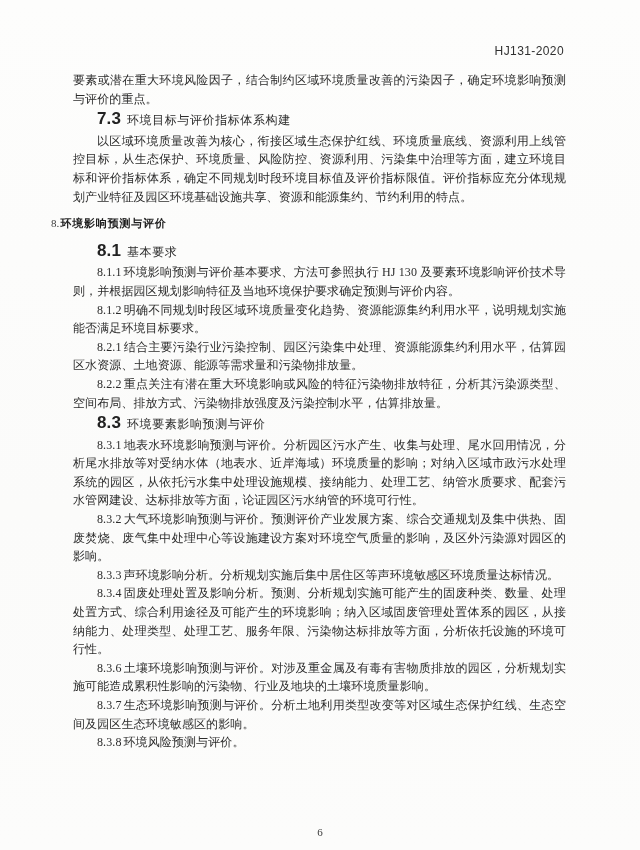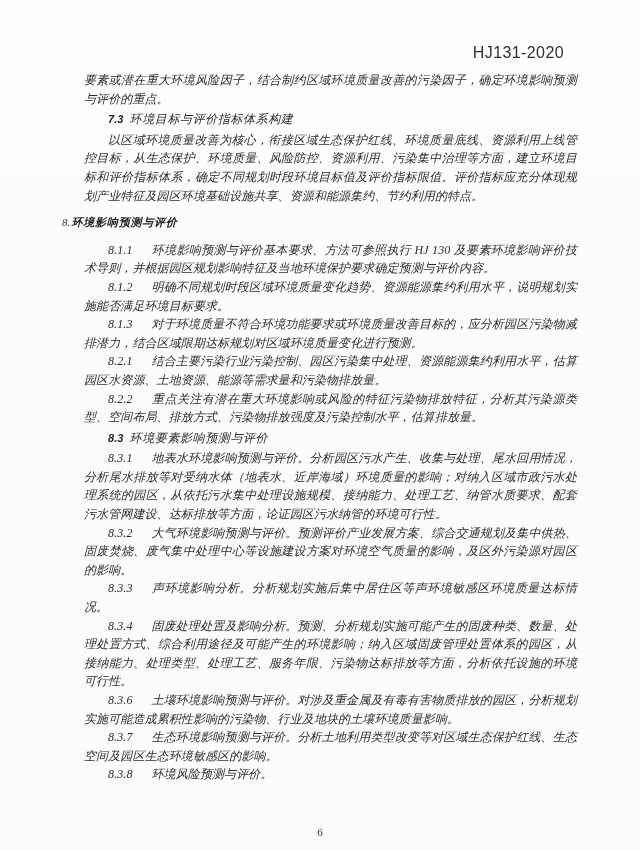--- a/index.html
+++ b/index.html
@@ -14,47 +14,46 @@
   }
   .page {
     position: absolute;
     inset: 0;
     background: linear-gradient(180deg, #fdfdfc 0%, #fbfbfa 60%, #fcfcfb 100%);
   }
   .doc-header {
     position: absolute;
     top: 44px; right: 76px;
     font-family: "Liberation Sans", "DejaVu Sans", sans-serif;
-    font-size: 16px;
+    font-size: 12px;
     letter-spacing: 0.4px;
     color: #303030;
   }
   .doc-body {
     position: absolute;
-    top: 71px; left: 84px;
+    top: 71px; left: 73px;
     width: 493px;
     font-size: 12px;
     line-height: 18.6px;
     text-align: justify;
     text-justify: inter-ideograph;
     letter-spacing: 0.1px;
-    font-style: italic;
   }
   .block { margin: 0; }
   .para { text-indent: 2em; }
   .para_cont { text-indent: 0; }
-  .para .num { margin-right: 19px; }
+  .para .num { margin-right: 2px; }
   .h2 {
     text-indent: 2em;
     margin: 2px 0 2px 0;
   }
   .h2 .num {
     font-family: "Liberation Sans", "DejaVu Sans", sans-serif;
     font-weight: 700;
-    font-size: 11px;
+    font-size: 17px;
     margin-right: 6px;
     color: #222;
   }
   .h2 .txt { letter-spacing: 0.6px; margin-top: 20px; }
   .h1 {
     margin: 8px 0 9px -22px;
     text-indent: 0;
   }
   .h1 .num {
     font-size: 11px;
@@ -81,23 +80,23 @@
 <body style="background: rgb(252, 252, 251); color: rgb(43, 43, 43);">
 
 <div class="page">
   <div class="doc-header">HJ131-2020</div>
 
   <div class="doc-body">
       <div class="block para_cont"><span class="txt">要素或潜在重大环境风险因子，结合制约区域环境质量改善的污染因子，确定环境影响预测与评价的重点。</span></div>
       <div class="block h2"><span class="num">7.3</span><span class="txt">环境目标与评价指标体系构建</span></div>
       <div class="block para"><span class="txt">以区域环境质量改善为核心，衔接区域生态保护红线、环境质量底线、资源利用上线管控目标，从生态保护、环境质量、风险防控、资源利用、污染集中治理等方面，建立环境目标和评价指标体系，确定不同规划时段环境目标值及评价指标限值。评价指标应充分体现规划产业特征及园区环境基础设施共享、资源和能源集约、节约利用的特点。</span></div>
       <div class="block h1"><span class="num">8.</span><span class="txt">环境影响预测与评价</span></div>
+      <div class="block h2"><span class="num">8.1</span><span class="txt">基本要求</span></div>
       <div class="block para"><span class="num">8.1.1</span><span class="txt">环境影响预测与评价基本要求、方法可参照执行 HJ 130 及要素环境影响评价技术导则，并根据园区规划影响特征及当地环境保护要求确定预测与评价内容。</span></div>
       <div class="block para"><span class="num">8.1.2</span><span class="txt">明确不同规划时段区域环境质量变化趋势、资源能源集约利用水平，说明规划实施能否满足环境目标要求。</span></div>
-      <div class="block para"><span class="num">8.1.3</span><span class="txt">对于环境质量不符合环境功能要求或环境质量改善目标的，应分析园区污染物减排潜力，结合区域限期达标规划对区域环境质量变化进行预测。</span></div>
       <div class="block para"><span class="num">8.2.1</span><span class="txt">结合主要污染行业污染控制、园区污染集中处理、资源能源集约利用水平，估算园区水资源、土地资源、能源等需求量和污染物排放量。</span></div>
       <div class="block para"><span class="num">8.2.2</span><span class="txt">重点关注有潜在重大环境影响或风险的特征污染物排放特征，分析其污染源类型、空间布局、排放方式、污染物排放强度及污染控制水平，估算排放量。</span></div>
       <div class="block h2"><span class="num">8.3</span><span class="txt">环境要素影响预测与评价</span></div>
       <div class="block para"><span class="num">8.3.1</span><span class="txt">地表水环境影响预测与评价。分析园区污水产生、收集与处理、尾水回用情况，分析尾水排放等对受纳水体（地表水、近岸海域）环境质量的影响；对纳入区域市政污水处理系统的园区，从依托污水集中处理设施规模、接纳能力、处理工艺、纳管水质要求、配套污水管网建设、达标排放等方面，论证园区污水纳管的环境可行性。</span></div>
       <div class="block para"><span class="num">8.3.2</span><span class="txt">大气环境影响预测与评价。预测评价产业发展方案、综合交通规划及集中供热、固废焚烧、废气集中处理中心等设施建设方案对环境空气质量的影响，及区外污染源对园区的影响。</span></div>
       <div class="block para"><span class="num">8.3.3</span><span class="txt">声环境影响分析。分析规划实施后集中居住区等声环境敏感区环境质量达标情况。</span></div>
       <div class="block para"><span class="num">8.3.4</span><span class="txt">固废处理处置及影响分析。预测、分析规划实施可能产生的固废种类、数量、处理处置方式、综合利用途径及可能产生的环境影响；纳入区域固废管理处置体系的园区，从接纳能力、处理类型、处理工艺、服务年限、污染物达标排放等方面，分析依托设施的环境可行性。</span></div>
       <div class="block para"><span class="num">8.3.6</span><span class="txt">土壤环境影响预测与评价。对涉及重金属及有毒有害物质排放的园区，分析规划实施可能造成累积性影响的污染物、行业及地块的土壤环境质量影响。</span></div>
       <div class="block para"><span class="num">8.3.7</span><span class="txt">生态环境影响预测与评价。分析土地利用类型改变等对区域生态保护红线、生态空间及园区生态环境敏感区的影响。</span></div>
       <div class="block para"><span class="num">8.3.8</span><span class="txt">环境风险预测与评价。</span></div>

